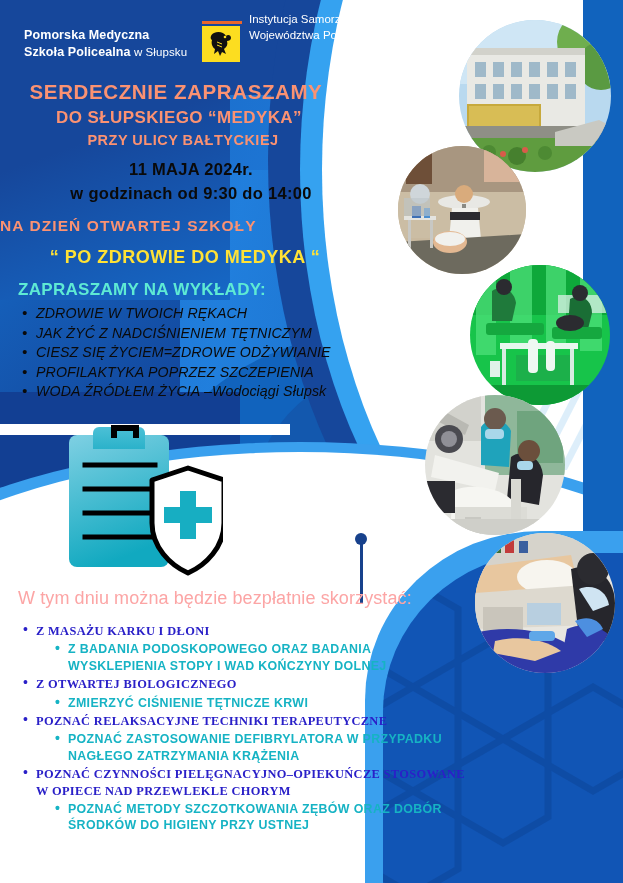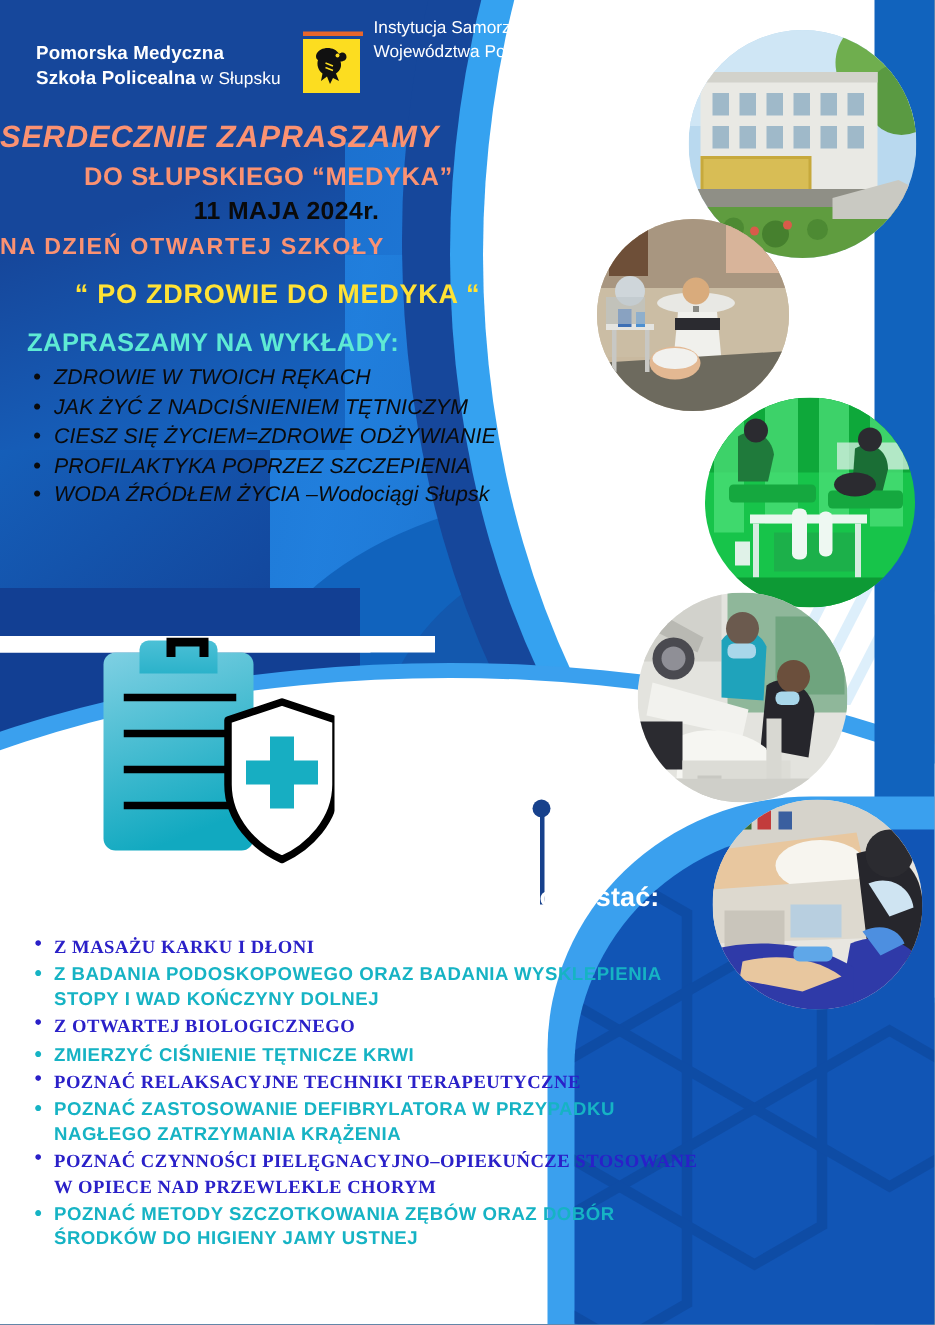--- a/index.html
+++ b/index.html
@@ -137,21 +137,21 @@
   }
   .hdr-inst{
     position:absolute;left:249px;top:12px;color:#ffffff;
     font-size:11.5px;line-height:15.5px;
   }
 
   
   .main-text{position:absolute;left:0;top:80px;width:400px;z-index:30;}
   .invite-l1{
     color:#fb9272;font-weight:bold;font-size:20.5px;letter-spacing:.6px;
-    text-align:left;width:352px;margin:0 0 4px 0;font-style:italic;
+    text-align:center;width:352px;margin:0 0 4px 0;
   }
   .invite-l2{
     color:#fb9272;font-weight:bold;font-size:17px;letter-spacing:.4px;
     text-align:center;width:358px;margin:0 0 4px 0;
   }
   .invite-l3{
     color:#fb9272;font-weight:bold;font-size:14.5px;letter-spacing:.5px;
     text-align:center;width:366px;margin:0 0 12px 0;
   }
   .date-line{
@@ -183,34 +183,34 @@
   .lect-list li::before{
     content:"•";position:absolute;left:-14px;top:-1px;font-size:15px;color:#0a0a0a;
   }
 
   
   .clipboard{position:absolute;left:63px;top:425px;z-index:28;}
 
   
   .bottom{position:absolute;left:0;top:588px;width:470px;z-index:30;}
   .bottom-head{
-    color:#ffffff;font-weight:bold;font-size:18px;letter-spacing:.1px;
+    color:#fca5a5;font-weight:normal;font-size:18px;letter-spacing:.1px;
     margin:0 0 14px 18px;
   }
   .svc-list{margin:0;padding:0 0 0 36px;list-style:none;}
   .svc-list li{
     font-weight:bold;font-size:12.4px;line-height:16.4px;letter-spacing:.35px;
     position:relative;margin-bottom:2px;
   }
   .svc-list li::before{
     content:"•";position:absolute;left:-13px;top:-1px;font-size:14px;
   }
   .svc-dark{color:#2a20c8;font-family:Liberation Serif, serif;}
   .svc-dark::before{color:#2a20c8;}
-  .svc-teal{color:#16b3c4;}
+  .svc-teal{color:#16b3c4;margin-left:32px;}
   .svc-teal::before{color:#16b3c4;}
 
   
   .photo{position:absolute;border-radius:50%;overflow:hidden;z-index:26;}
   .photo svg{display:block;}
 </style>
 </head>
 <body>
 
 <div id="poster">
@@ -423,21 +423,23 @@
 
     <div class="hdr-inst">
       <div>Instytucja Samorządu</div>
       <div>Województwa Pomorskiego</div>
     </div>
   </div>
 
   <div class="main-text">
     <div class="invite-l1">SERDECZNIE ZAPRASZAMY</div>
     <div class="invite-l2">DO SŁUPSKIEGO  “MEDYKA”</div>
+    <div class="invite-l3">PRZY  ULICY  BAŁTYCKIEJ</div>
     <div class="date-line">11 MAJA 2024r.</div>
+    <div class="time-line">w godzinach  od 9:30  do  14:00</div>
     <div class="open-day">NA   DZIEŃ  OTWARTEJ  SZKOŁY</div>
     <div class="slogan">“ PO  ZDROWIE  DO  MEDYKA “</div>
 
     <div class="lect-head">ZAPRASZAMY NA WYKŁADY:</div>
     <ul class="lect-list">
       <li>ZDROWIE W TWOICH RĘKACH</li>
       <li>JAK ŻYĆ Z NADCIŚNIENIEM TĘTNICZYM</li>
       <li>CIESZ SIĘ ŻYCIEM=ZDROWE ODŻYWIANIE</li>
       <li>PROFILAKTYKA POPRZEZ SZCZEPIENIA</li>
       <li>WODA  ŹRÓDŁEM  ŻYCIA –Wodociągi Słupsk</li>
@@ -474,17 +476,17 @@
   <div class="bottom">
     <div class="bottom-head">W tym dniu można będzie bezpłatnie skorzystać:</div>
     <ul class="svc-list">
       <li class="svc-dark">Z MASAŻU KARKU I DŁONI</li>
       <li class="svc-teal">Z BADANIA PODOSKOPOWEGO ORAZ BADANIA WYSKLEPIENIA STOPY I WAD KOŃCZYNY DOLNEJ</li>
       <li class="svc-dark">Z OTWARTEJ BIOLOGICZNEGO</li>
       <li class="svc-teal">ZMIERZYĆ CIŚNIENIE TĘTNICZE KRWI</li>
       <li class="svc-dark">POZNAĆ RELAKSACYJNE TECHNIKI TERAPEUTYCZNE</li>
       <li class="svc-teal">POZNAĆ ZASTOSOWANIE DEFIBRYLATORA W PRZYPADKU NAGŁEGO ZATRZYMANIA KRĄŻENIA</li>
       <li class="svc-dark">POZNAĆ CZYNNOŚCI PIELĘGNACYJNO–OPIEKUŃCZE STOSOWANE W OPIECE NAD PRZEWLEKLE CHORYM</li>
-      <li class="svc-teal">POZNAĆ METODY SZCZOTKOWANIA ZĘBÓW ORAZ DOBÓR ŚRODKÓW DO HIGIENY JAMY USTNEJ</li>
+      <li class="svc-teal">POZNAĆ METODY SZCZOTKOWANIA ZĘBÓW ORAZ DOBÓR ŚRODKÓW DO HIGIENY PRZY USTNEJ</li>
     </ul>
   </div>
 
 </div>
 
 </body></html>

